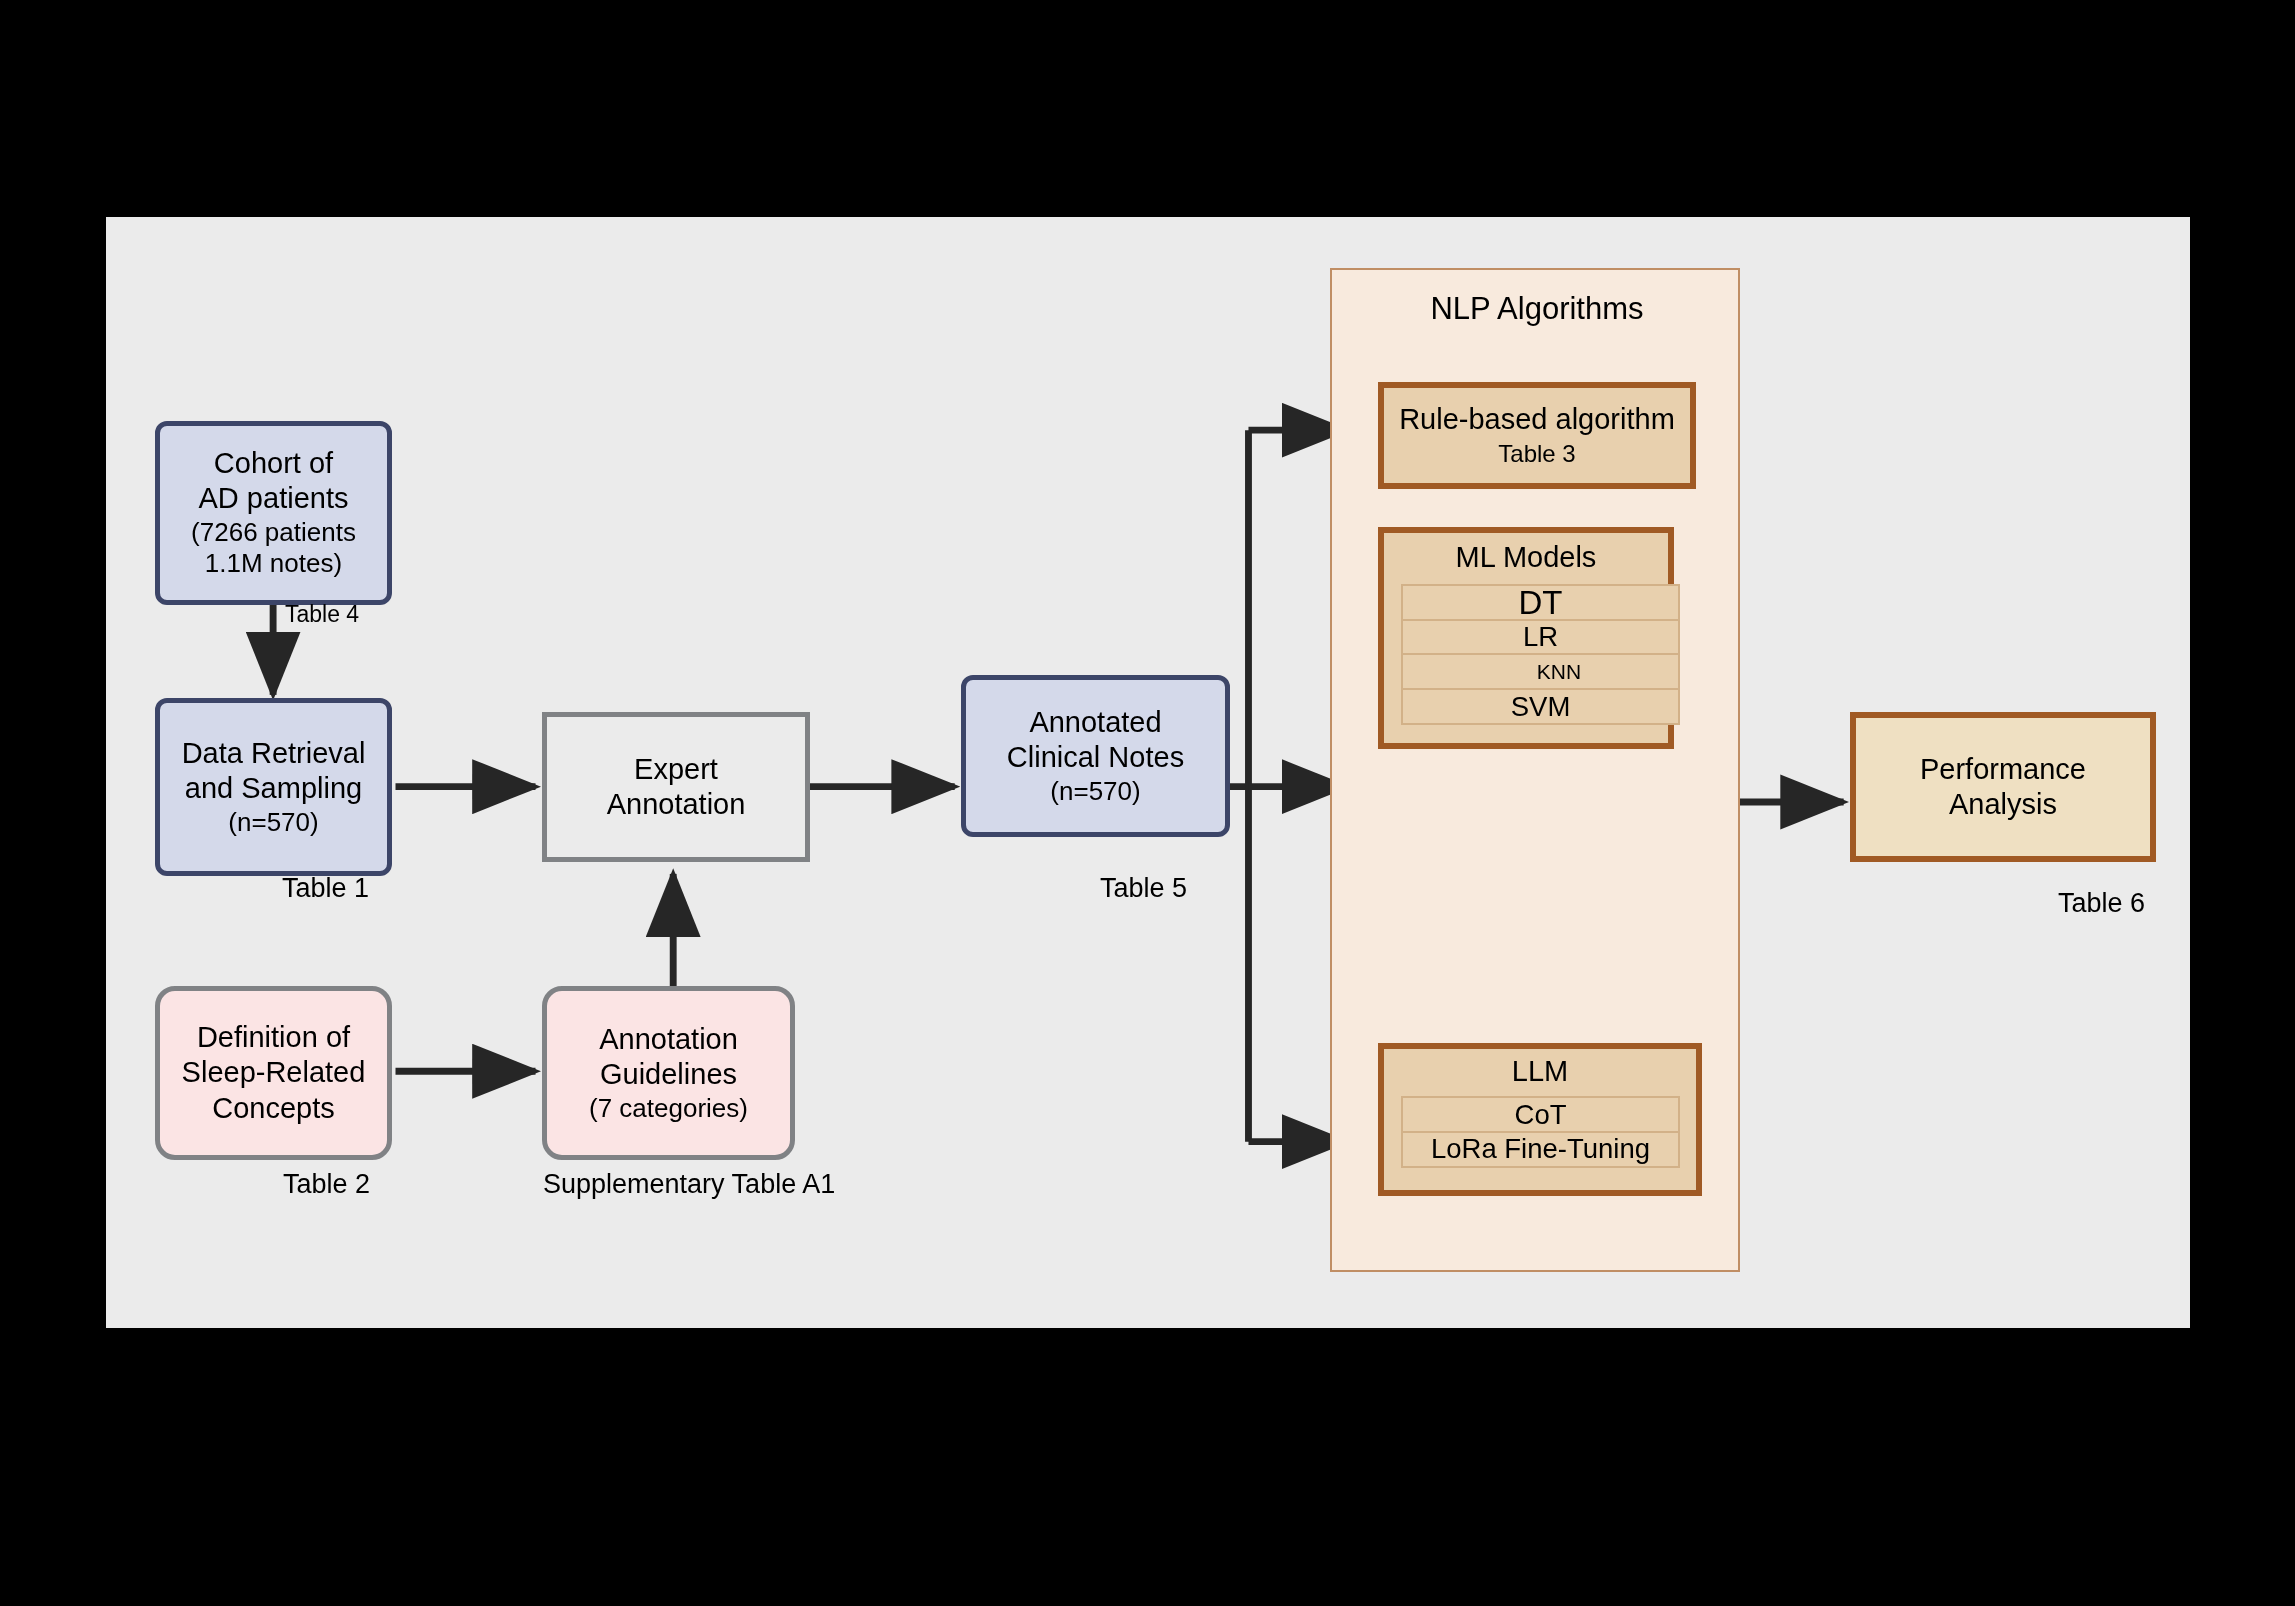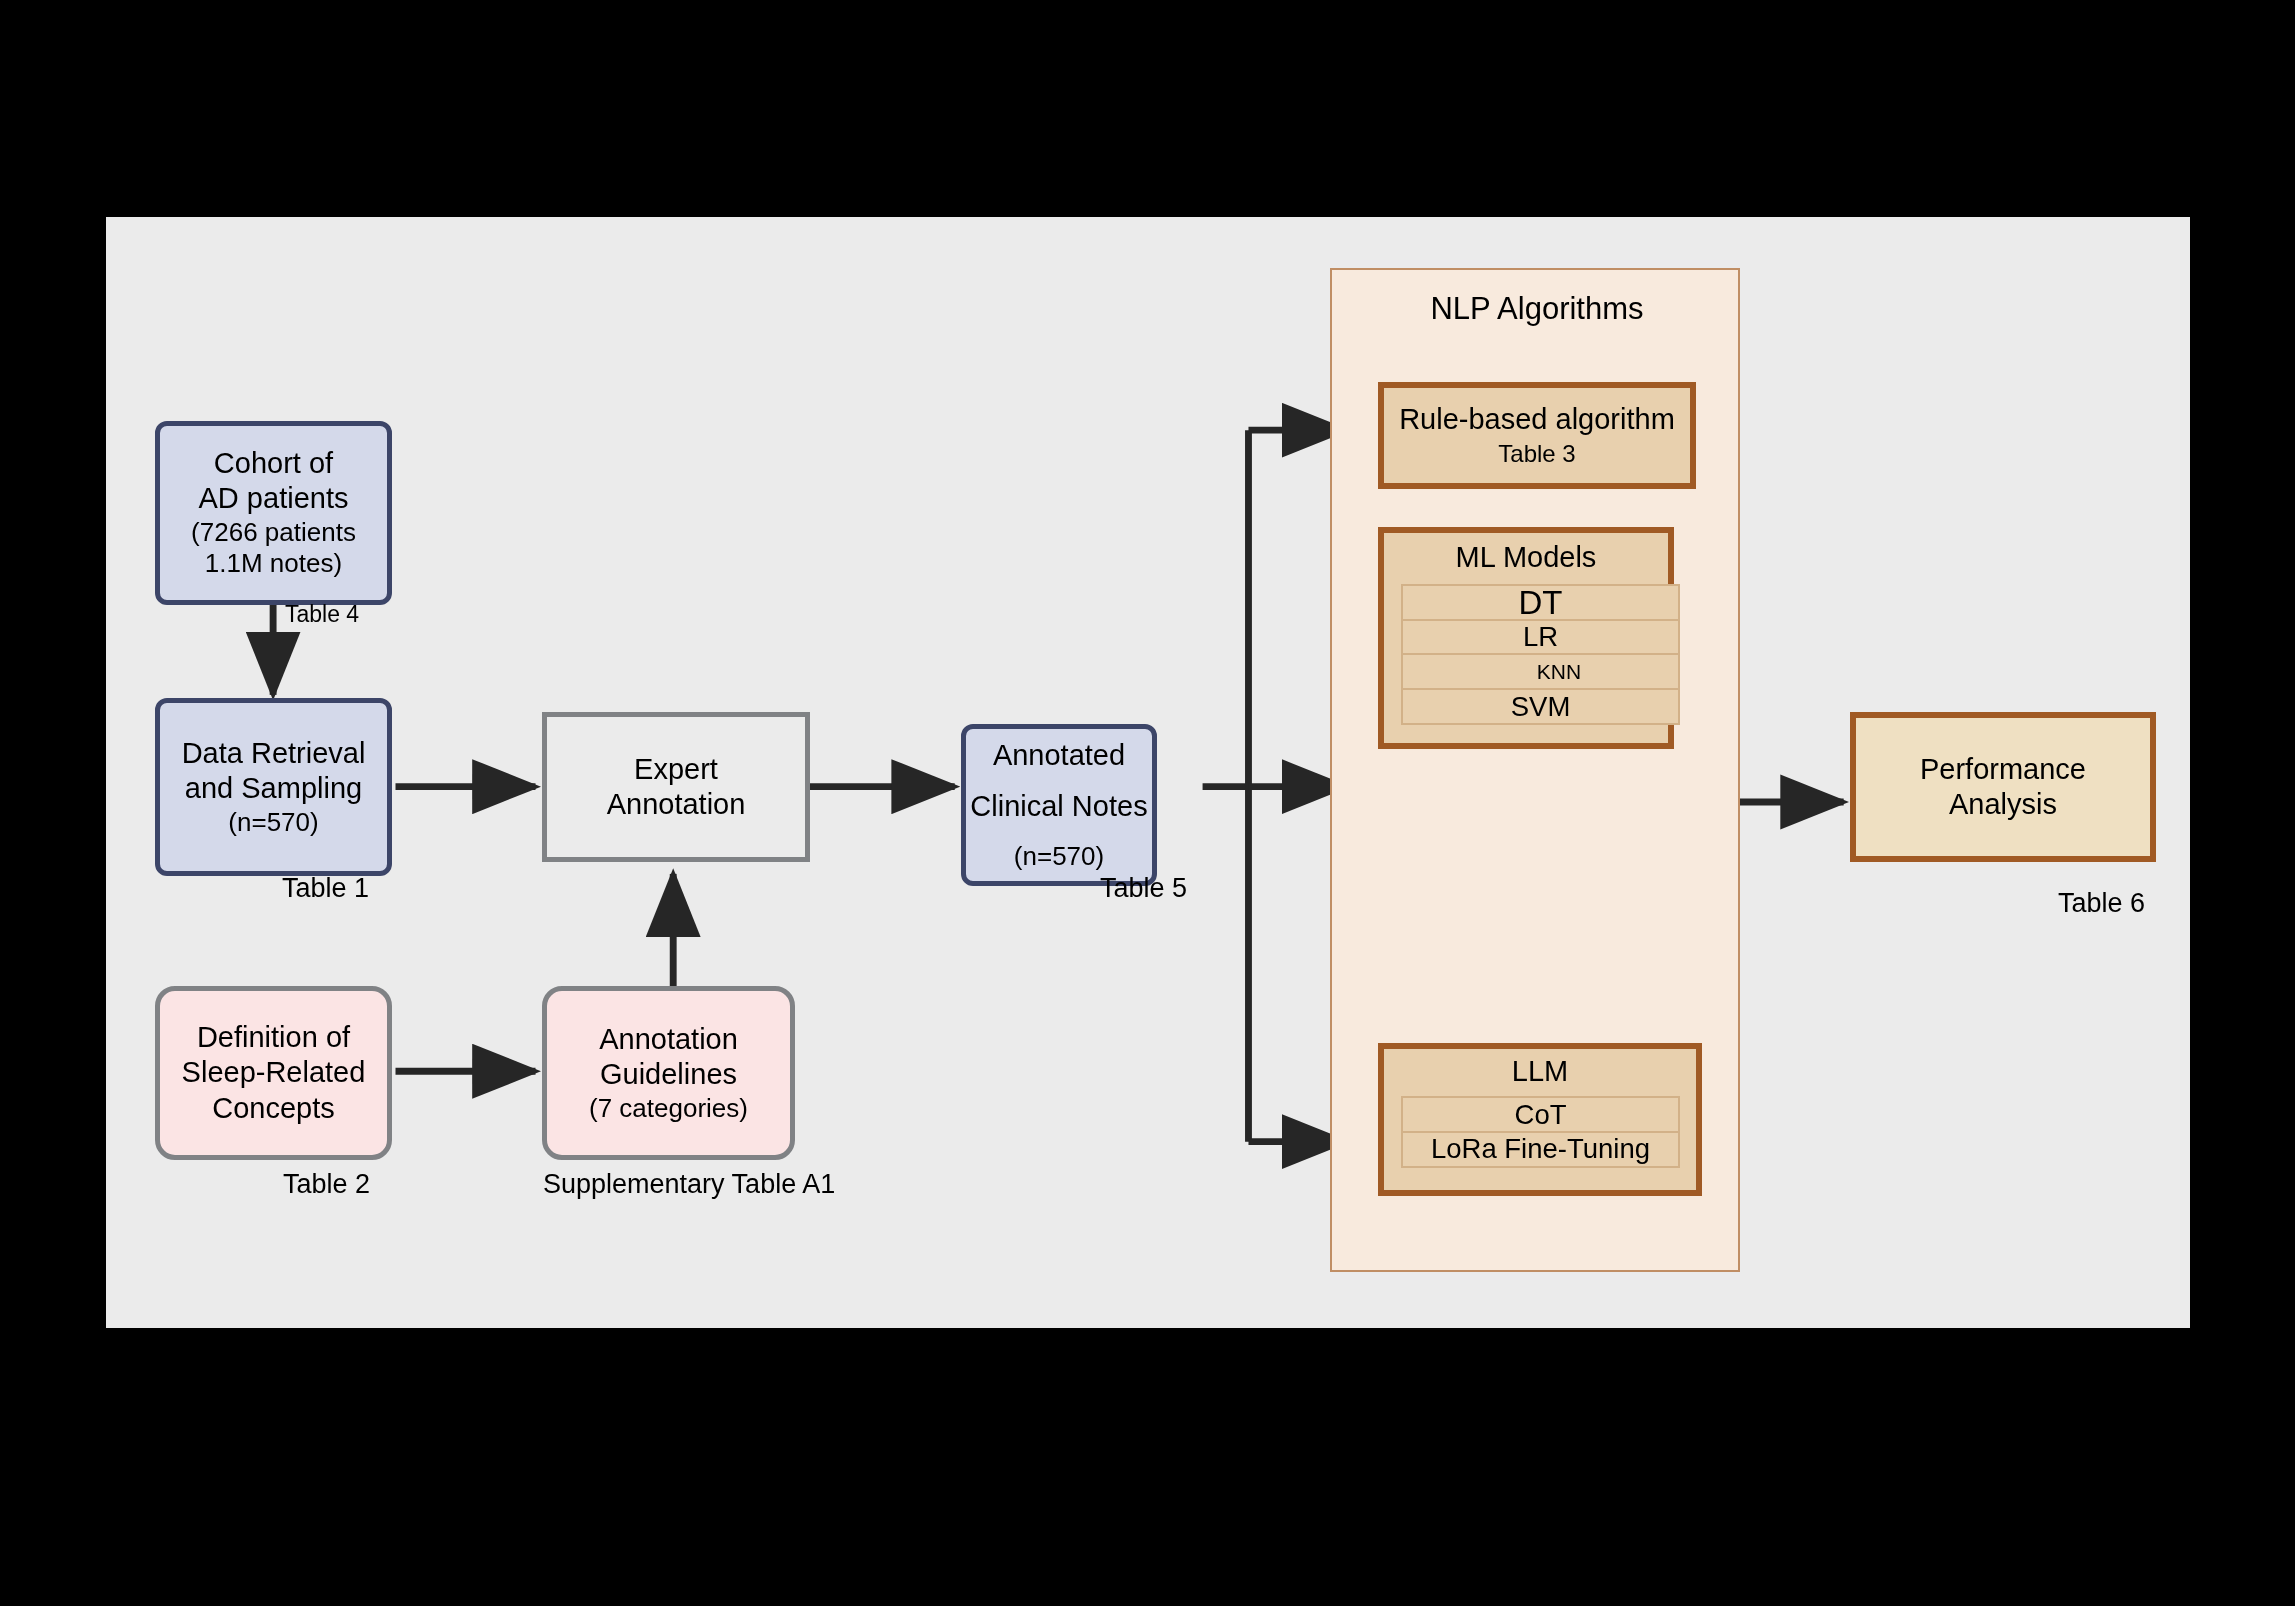--- a/index.html
+++ b/index.html
@@ -156,21 +156,21 @@
     <span class="ln">Annotation</span>
   </div>
 
   <div class="node pink" style="left:542px; top:986px; width:253px; height:174px; font-size:29px;">
     <span class="ln">Annotation</span>
     <span class="ln">Guidelines</span>
     <span class="ln" style="font-size:26px;">(7 categories)</span>
   </div>
   <div class="caption" style="left:543px; top:1169px; font-size:27px;">Supplementary Table A1</div>
 
-  <div class="node blue" style="left:961px; top:724px; width:196px; height:162px; font-size:29px;gap:16px;">
+  <div class="node blue" style="left:961px; top:675px; width:269px; height:162px; font-size:29px;">
     <span class="ln">Annotated</span>
     <span class="ln">Clinical Notes</span>
     <span class="ln" style="font-size:26px;">(n=570)</span>
   </div>
   <div class="caption" style="left:1100px; top:873px; font-size:27px;">Table 5</div>
 
   <div class="nlp-container" style="position:absolute; left:1330px; top:268px; width:410px; height:1004px; box-sizing:border-box;">
 
     <div class="title-lbl" style="left:0; top:21.4px; width:410px; font-size:31px;">NLP Algorithms</div>
 

